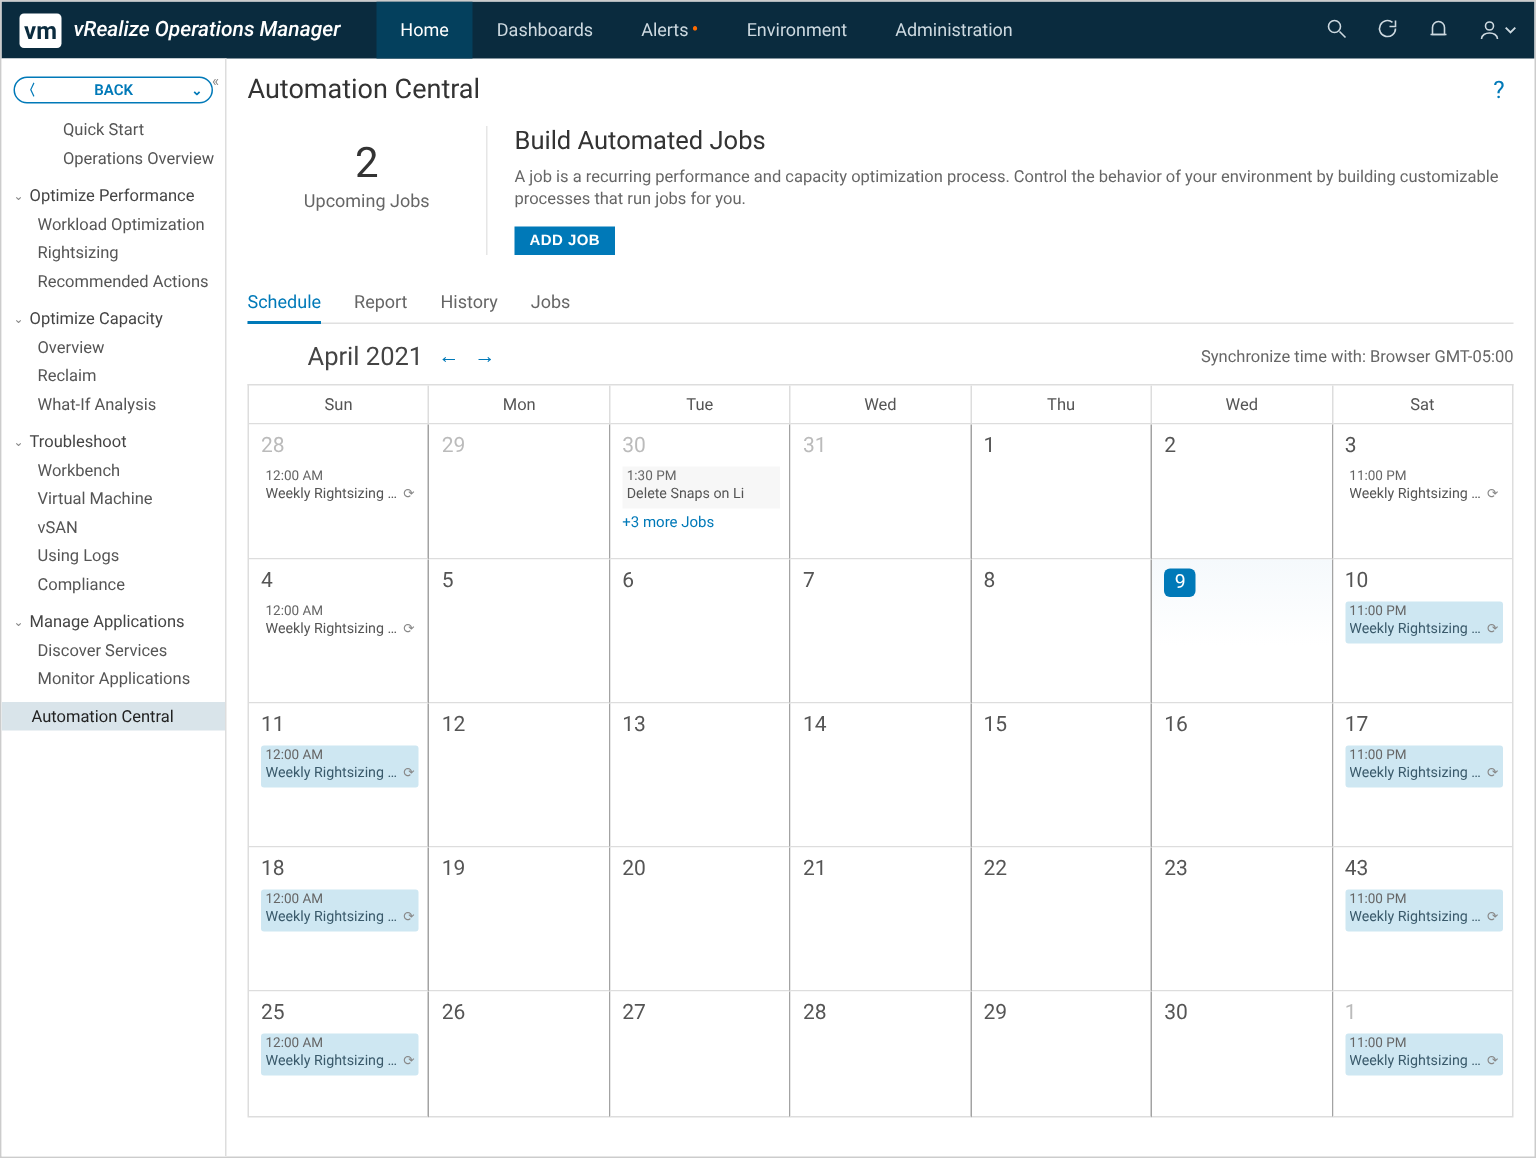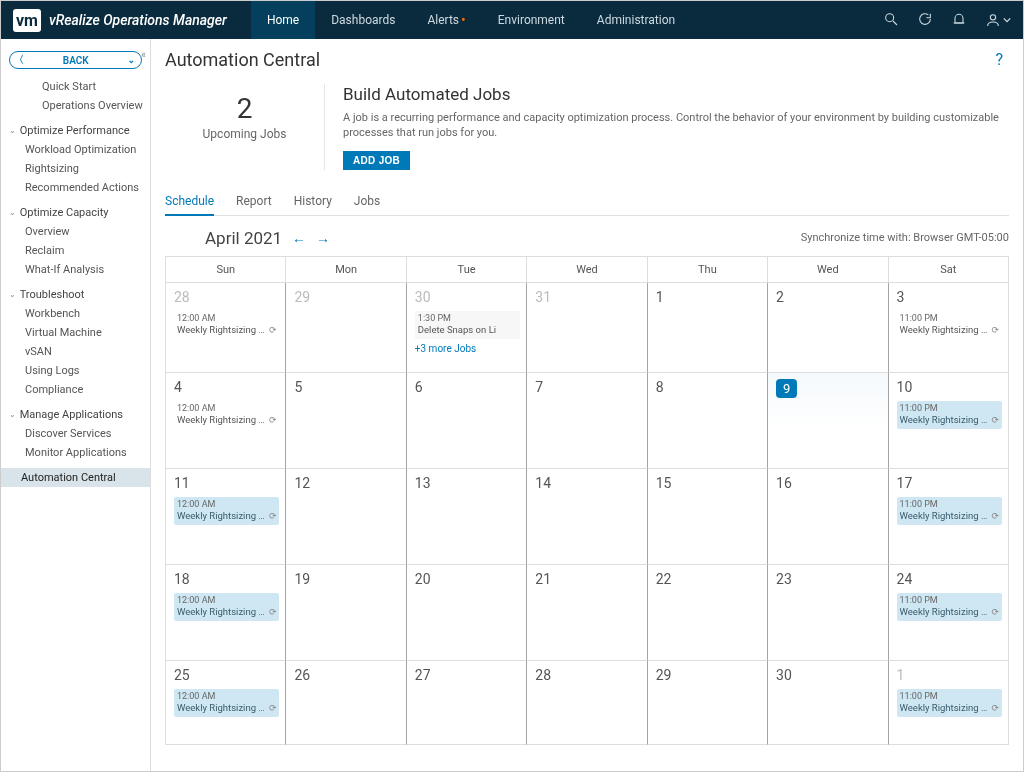--- a/index.html
+++ b/index.html
@@ -344,21 +344,21 @@
         <div class="day">
             <div class="daynum">21</div>
           </div>
         <div class="day">
             <div class="daynum">22</div>
           </div>
         <div class="day">
             <div class="daynum">23</div>
           </div>
         <div class="day">
-          <div class="daynum">24</div>
+          <div class="daynum">43</div>
           <div class="event hl">
             <div class="time">11:00 PM</div>
             <span class="title">Weekly Rightsizing of Un…</span>
             <span class="repeat">⟳</span>
           </div>
         </div>
       </div>
 
       <div class="week wk5">
         <div class="day">

